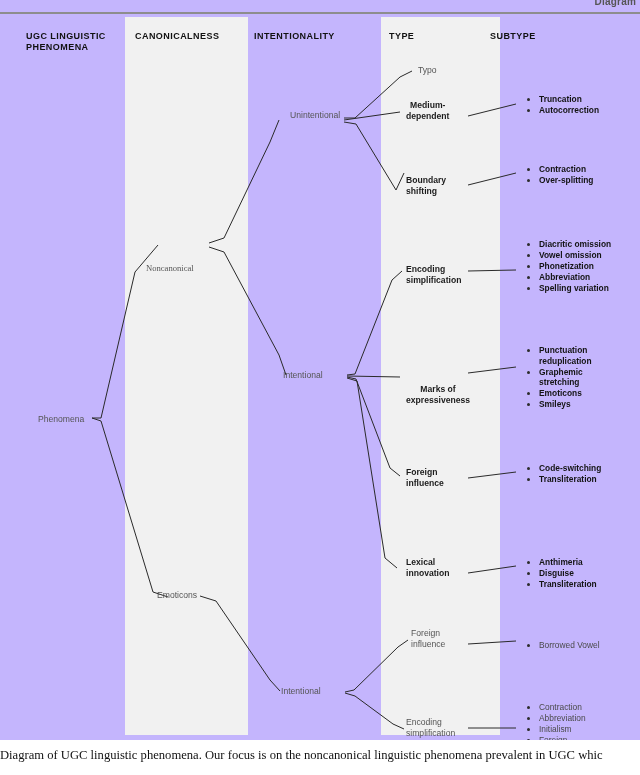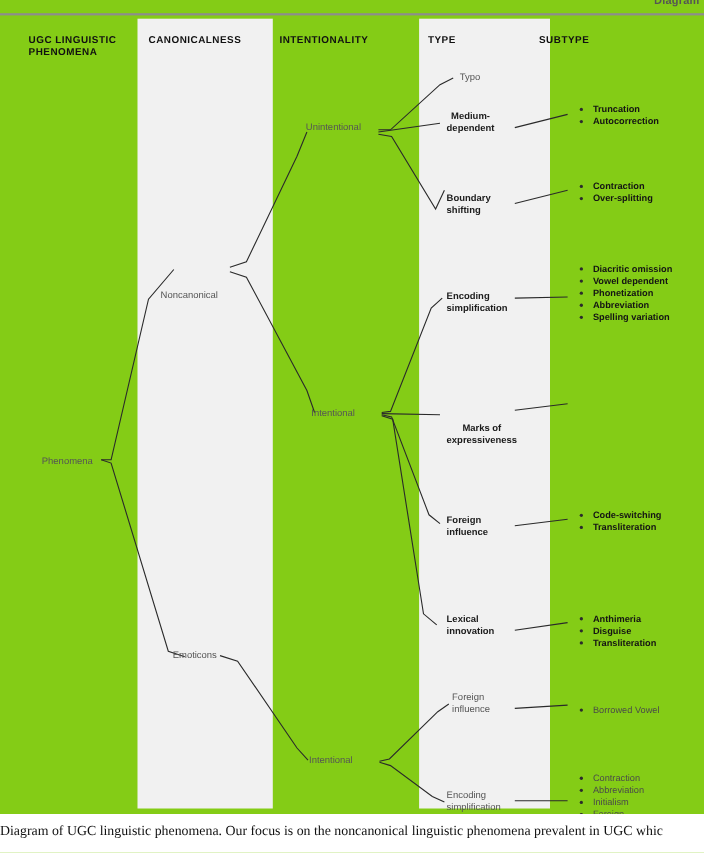--- a/index.html
+++ b/index.html
@@ -3,21 +3,21 @@
 <meta charset="utf-8">
 <style>
   html,body{margin:0;padding:0;background:#ffffff;}
   body{
     width:640px;height:775px;position:relative;overflow:hidden;
     font-family:"Liberation Sans", sans-serif;
     -webkit-font-smoothing:antialiased;
   }
   #figure{
     position:absolute;left:0;top:0;width:640px;height:740px;overflow:hidden;
-    background:#84cc16;
+    background:#c4b5fd;
   }
   .band{
     position:absolute;top:17px;height:718px;background:#f1f1f1;
   }
   #band-canonicalness{left:125px;width:123px;}
   #band-type{left:381px;width:119px;}
 
   #topline{
     position:absolute;left:0;top:12px;width:640px;height:2px;background:#8d8d8d;
   }
@@ -111,23 +111,23 @@
     <line x1="468" y1="185" x2="516" y2="173"></line>
     <line x1="468" y1="271" x2="516" y2="270"></line>
     <line x1="468" y1="373" x2="516" y2="367"></line>
     <line x1="468" y1="478" x2="516" y2="472"></line>
     <line x1="468" y1="573" x2="516" y2="566"></line>
     <line x1="468" y1="644" x2="516" y2="641"></line>
     <line x1="468" y1="728" x2="516" y2="728"></line>
   </svg>
 
   <div class="node light" style="left:38px;top:414px;">Phenomena</div>
-  <div class="node light" style="left:146px;top:263px;">Noncanonical</div>
+  <div class="node light" style="left:146px;top:263px;font-family:Liberation Serif, serif;">Noncanonical</div>
   <div class="node light" style="left:157px;top:590px;">Emoticons</div>
-  <div class="node light" style="left:278px;top:110px;">Unintentional</div>
+  <div class="node light" style="left:290px;top:110px;">Unintentional</div>
   <div class="node light" style="left:283px;top:370px;">Intentional</div>
   <div class="node light" style="left:281px;top:686px;">Intentional</div>
 
   <div class="node light" style="left:418px;top:65px;">Typo</div>
   <div class="node strong" style="left:406px;top:100px;text-align:center;">Medium-
 dependent</div>
   <div class="node strong" style="left:406px;top:175px;">Boundary
 shifting</div>
   <div class="node strong" style="left:406px;top:264px;">Encoding
 simplification</div>
@@ -150,24 +150,34 @@
   </div>
   <div class="sublist strong" style="top:160px;">
     <ul>
         <li>Contraction</li>
         <li>Over-splitting</li>
       </ul>
   </div>
   <div class="sublist strong" style="top:235px;">
     <ul>
         <li>Diacritic omission</li>
-        <li>Vowel  dependent</li>
+        <li>Vowel  omission</li>
         <li>Phonetization</li>
         <li>Abbreviation</li>
         <li>Spelling variation</li>
+      </ul>
+  </div>
+  <div class="sublist strong" style="top:341px;">
+    <ul>
+        <li>Punctuation
+reduplication</li>
+        <li>Graphemic
+stretching</li>
+        <li>Emoticons</li>
+        <li>Smileys</li>
       </ul>
   </div>
   <div class="sublist strong" style="top:459px;">
     <ul>
         <li>Code-switching</li>
         <li>Transliteration</li>
       </ul>
   </div>
   <div class="sublist strong" style="top:553px;">
     <ul>

